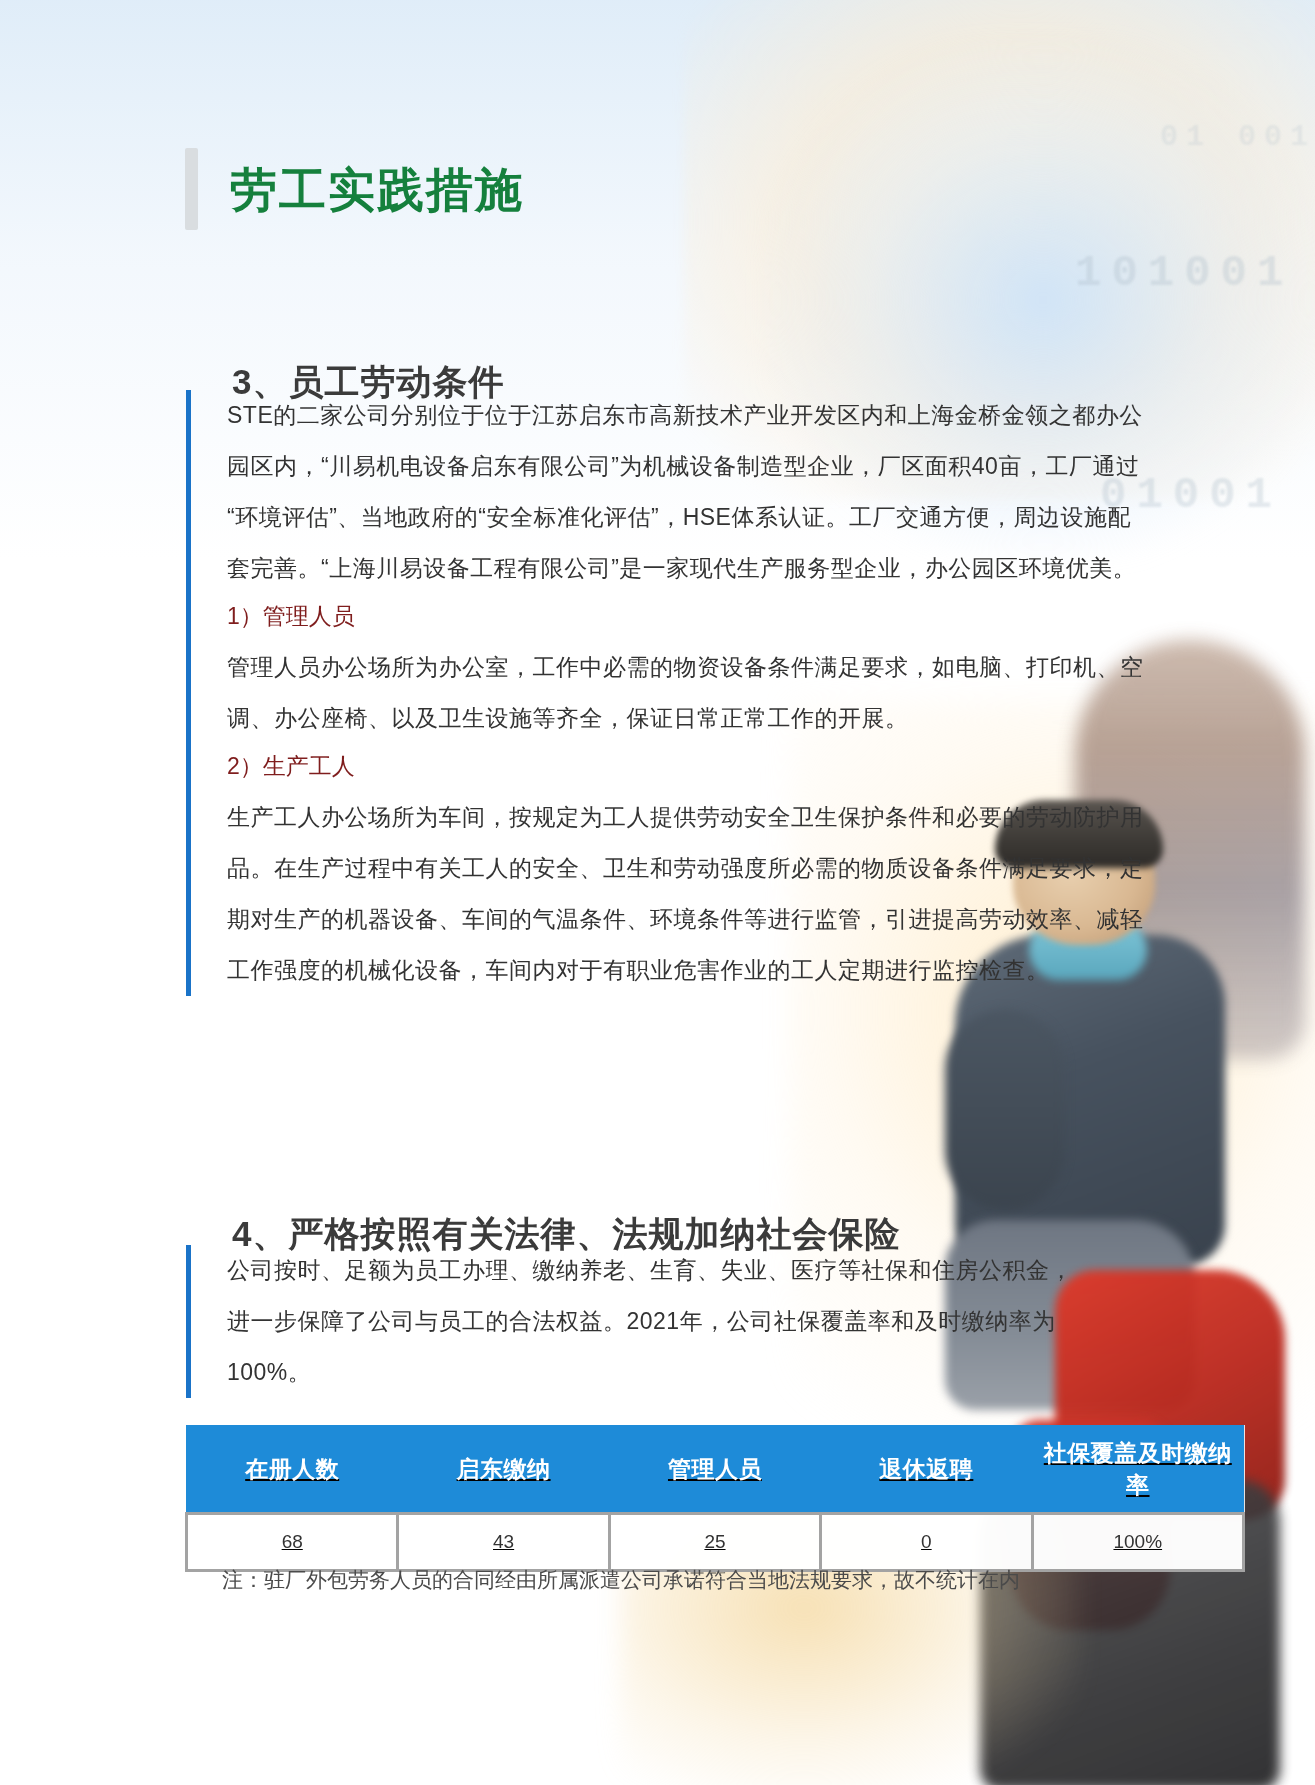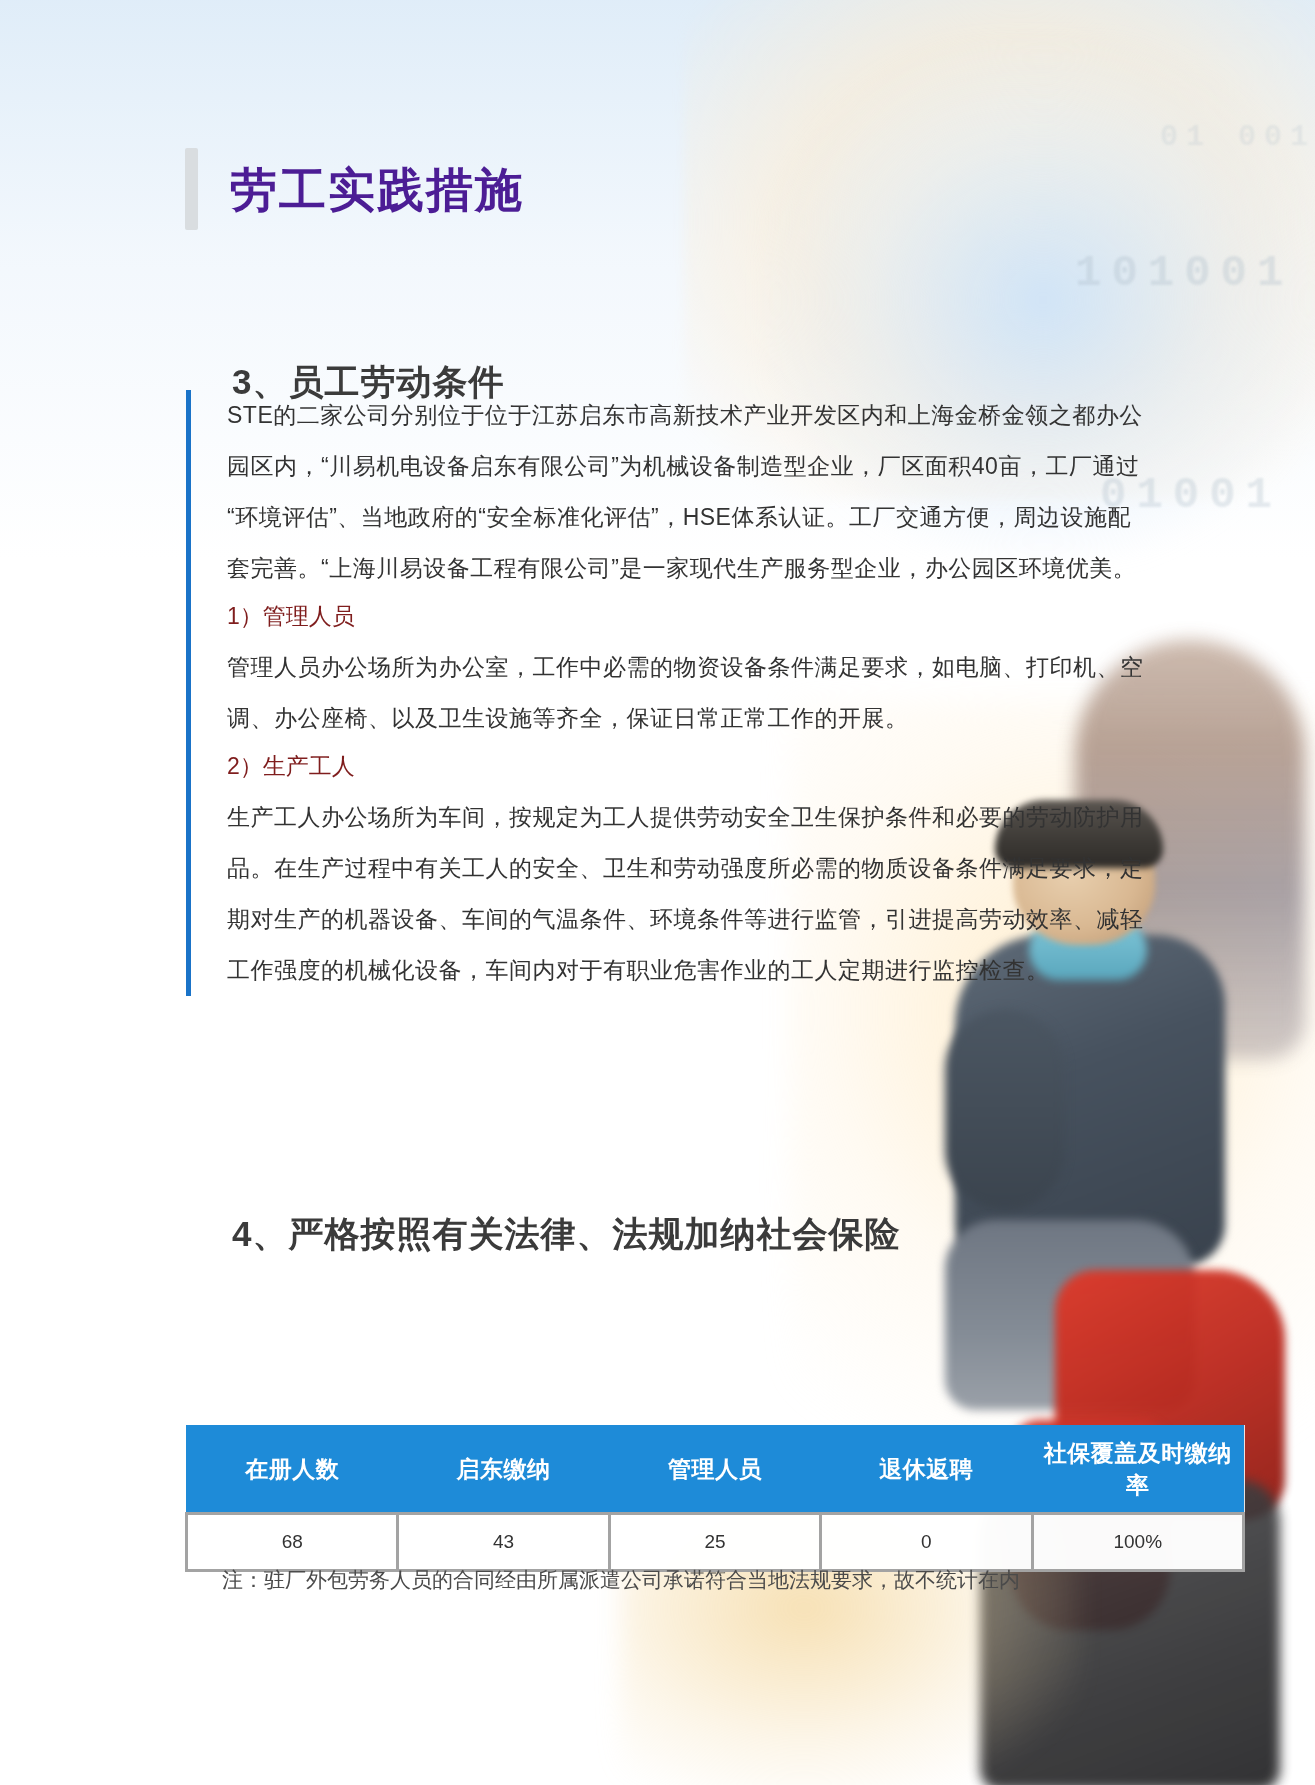--- a/index.html
+++ b/index.html
@@ -152,21 +152,21 @@
   .title-bar {
     width: 13px;
     height: 82px;
     background: #d9dde0;
     border-radius: 2px;
     margin-right: 32px;
   }
   .title-text {
     font-size: 47px;
     font-weight: 700;
-    color: #4c1d95;
+    color: #15803d;
     letter-spacing: 2px;
     line-height: 1;
   }
 
   .section-heading {
     position: absolute;
     font-size: 35px;
     font-weight: 700;
     color: #3b3b3b;
     letter-spacing: 1px;
@@ -200,20 +200,21 @@
 
   
   .data-table {
     position: absolute;
     left: 185px;
     top: 1425px;
     width: 1060px;
     border-collapse: collapse;
     table-layout: fixed;
     background: rgba(255,255,255,0.86);
+    text-decoration: underline;
   }
   .data-table th {
     background: #1e8bd8;
     color: #ffffff;
     font-size: 23px;
     font-weight: 700;
     padding: 11px 4px;
     border: 1px solid #1e8bd8;
     line-height: 32px;
     letter-spacing: .5px;
@@ -273,20 +274,23 @@
   <div class="quoted" id="body3">
     <p class="para">STE的二家公司分别位于位于江苏启东市高新技术产业开发区内和上海金桥金领之都办公园区内，“川易机电设备启东有限公司”为机械设备制造型企业，厂区面积40亩，工厂通过“环境评估”、当地政府的“安全标准化评估”，HSE体系认证。工厂交通方便，周边设施配套完善。“上海川易设备工程有限公司”是一家现代生产服务型企业，办公园区环境优美。</p>
     <p class="sub-label gap">1）管理人员</p>
     <p class="para small-gap">管理人员办公场所为办公室，工作中必需的物资设备条件满足要求，如电脑、打印机、空调、办公座椅、以及卫生设施等齐全，保证日常正常工作的开展。</p>
     <p class="sub-label gap">2）生产工人</p>
     <p class="para small-gap">生产工人办公场所为车间，按规定为工人提供劳动安全卫生保护条件和必要的劳动防护用品。在生产过程中有关工人的安全、卫生和劳动强度所必需的物质设备条件满足要求，定期对生产的机器设备、车间的气温条件、环境条件等进行监管，引进提高劳动效率、减轻工作强度的机械化设备，车间内对于有职业危害作业的工人定期进行监控检查。</p>
   </div>
 
   <h2 class="section-heading" id="h4">4、严格按照有关法律、法规加纳社会保险</h2>
 
+  <div class="quoted" id="body4">
+    <p class="para">公司按时、足额为员工办理、缴纳养老、生育、失业、医疗等社保和住房公积金，进一步保障了公司与员工的合法权益。2021年，公司社保覆盖率和及时缴纳率为100%。</p>
+  </div>
 
   <table class="data-table">
     <thead>
       <tr>
         <th>在册人数</th>
         <th>启东缴纳</th>
         <th>管理人员</th>
         <th>退休返聘</th>
         <th>社保覆盖及时缴纳率</th>
       </tr>

